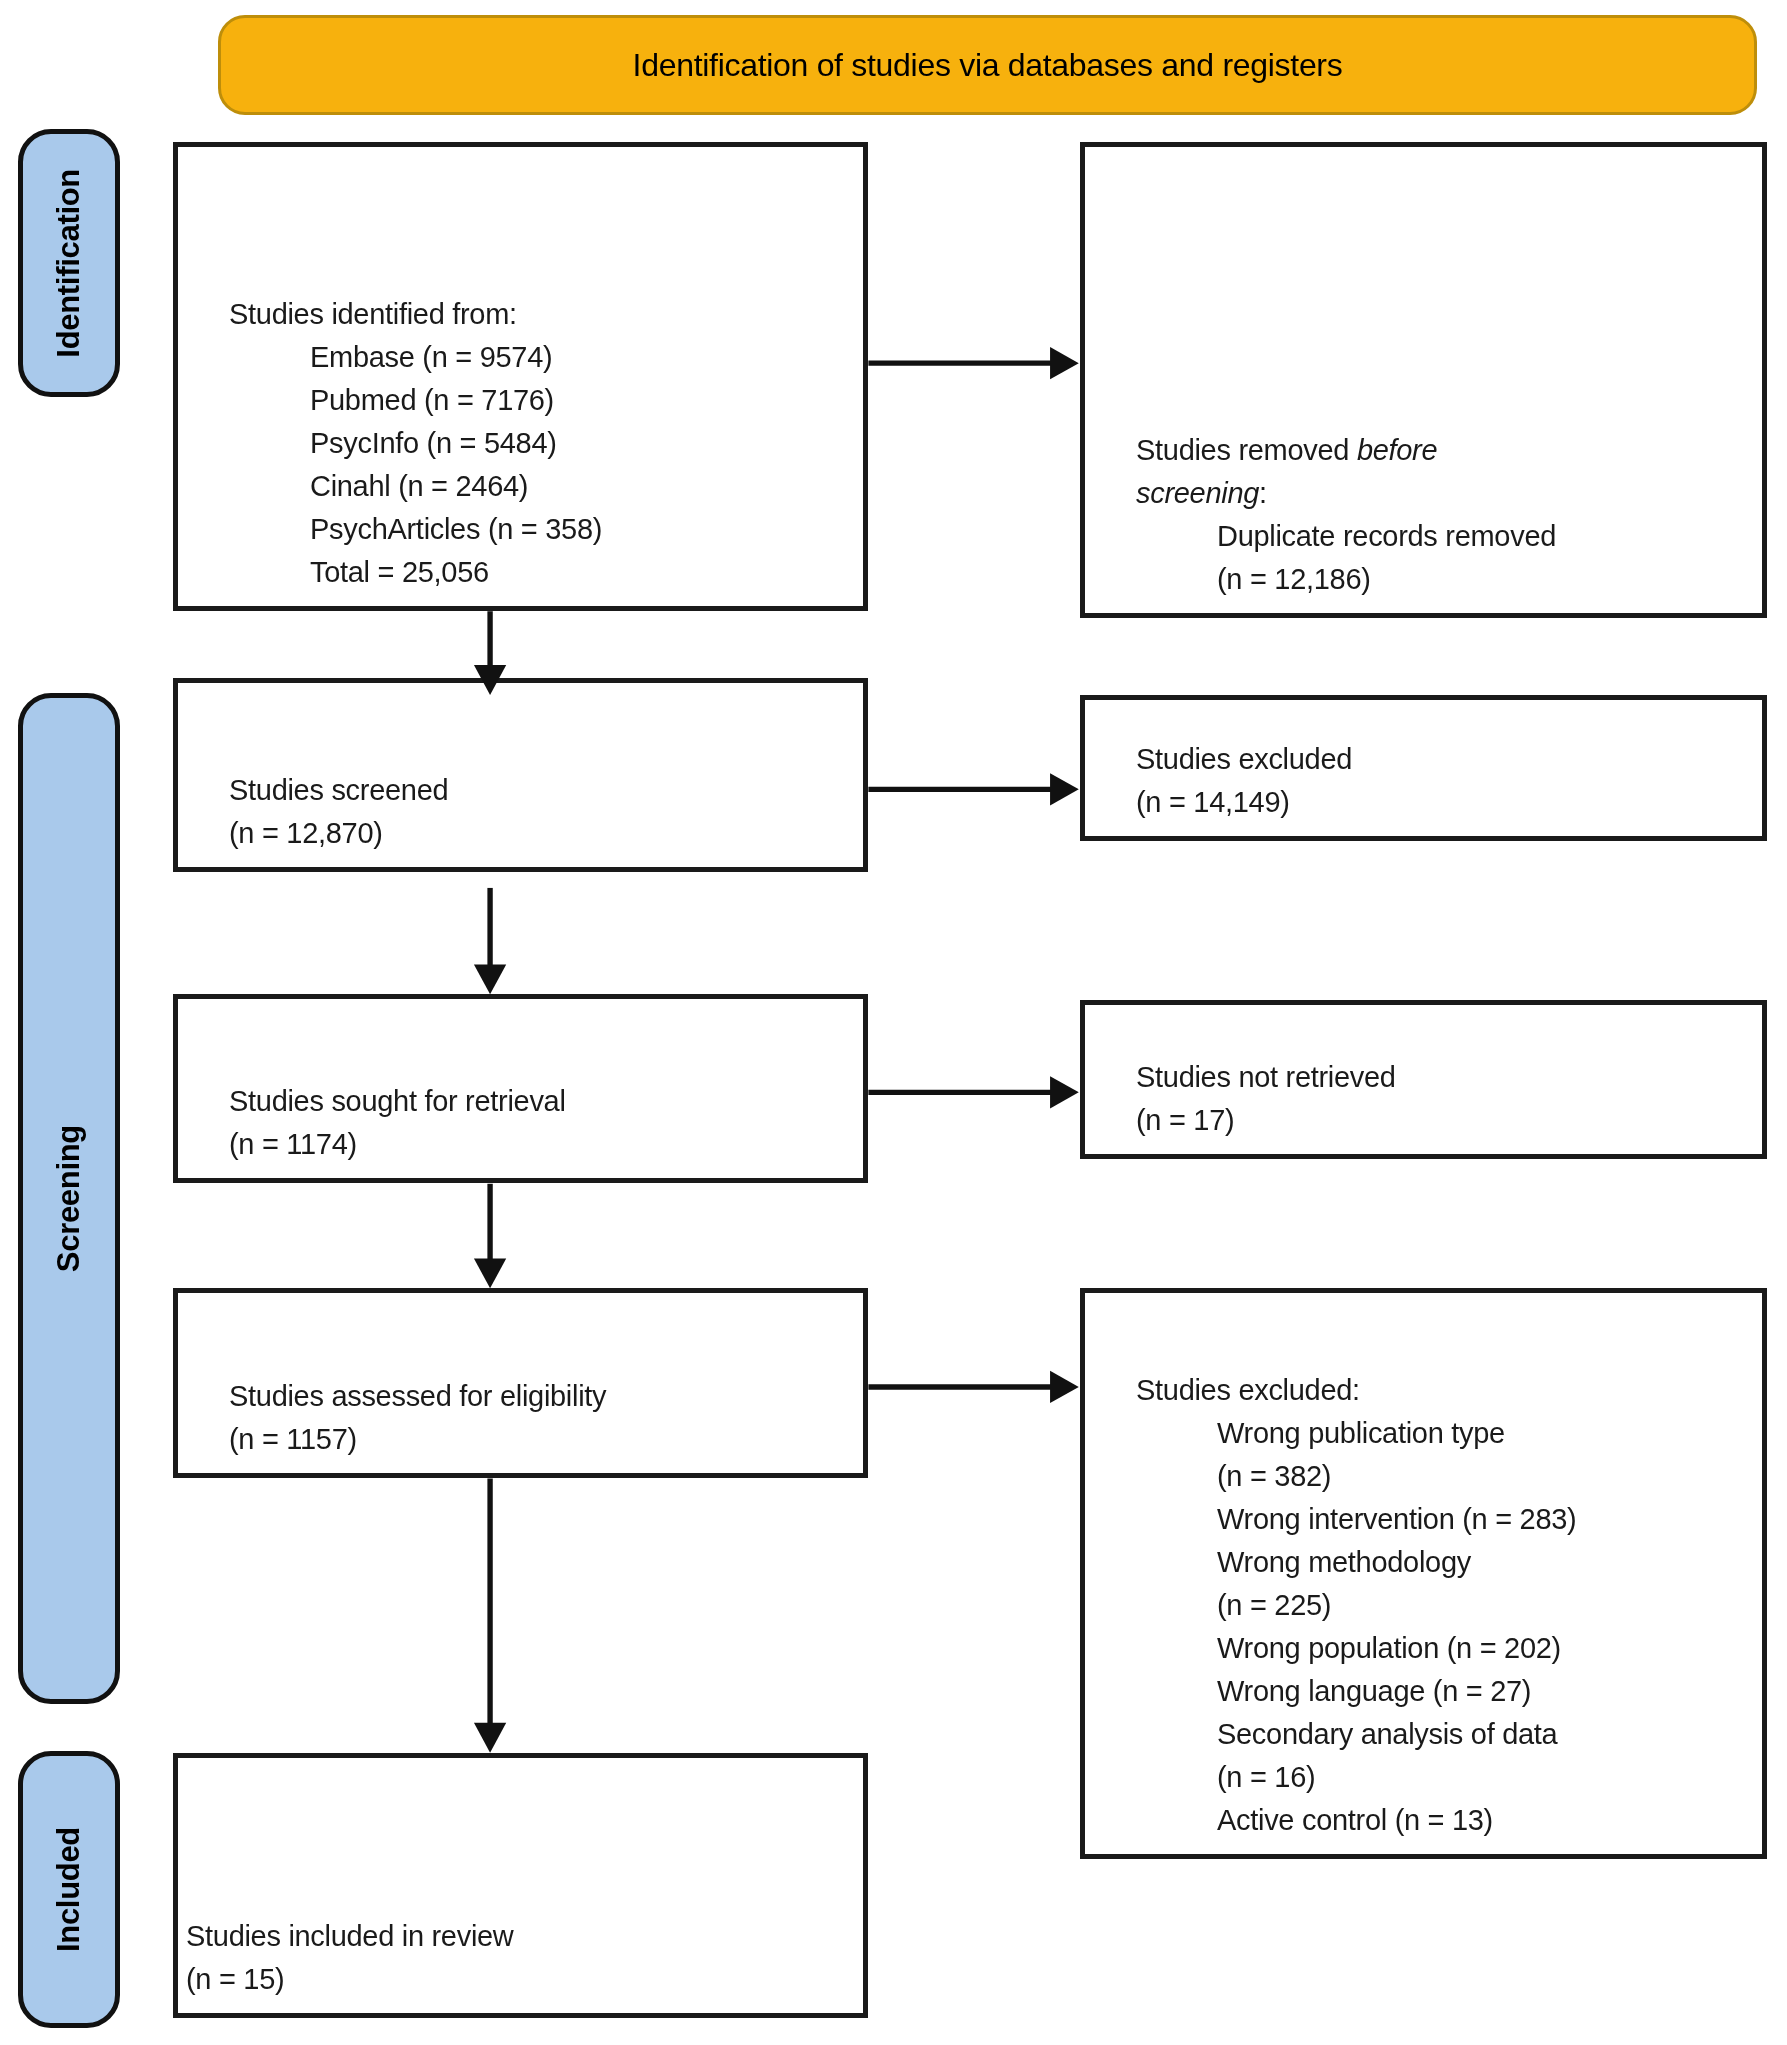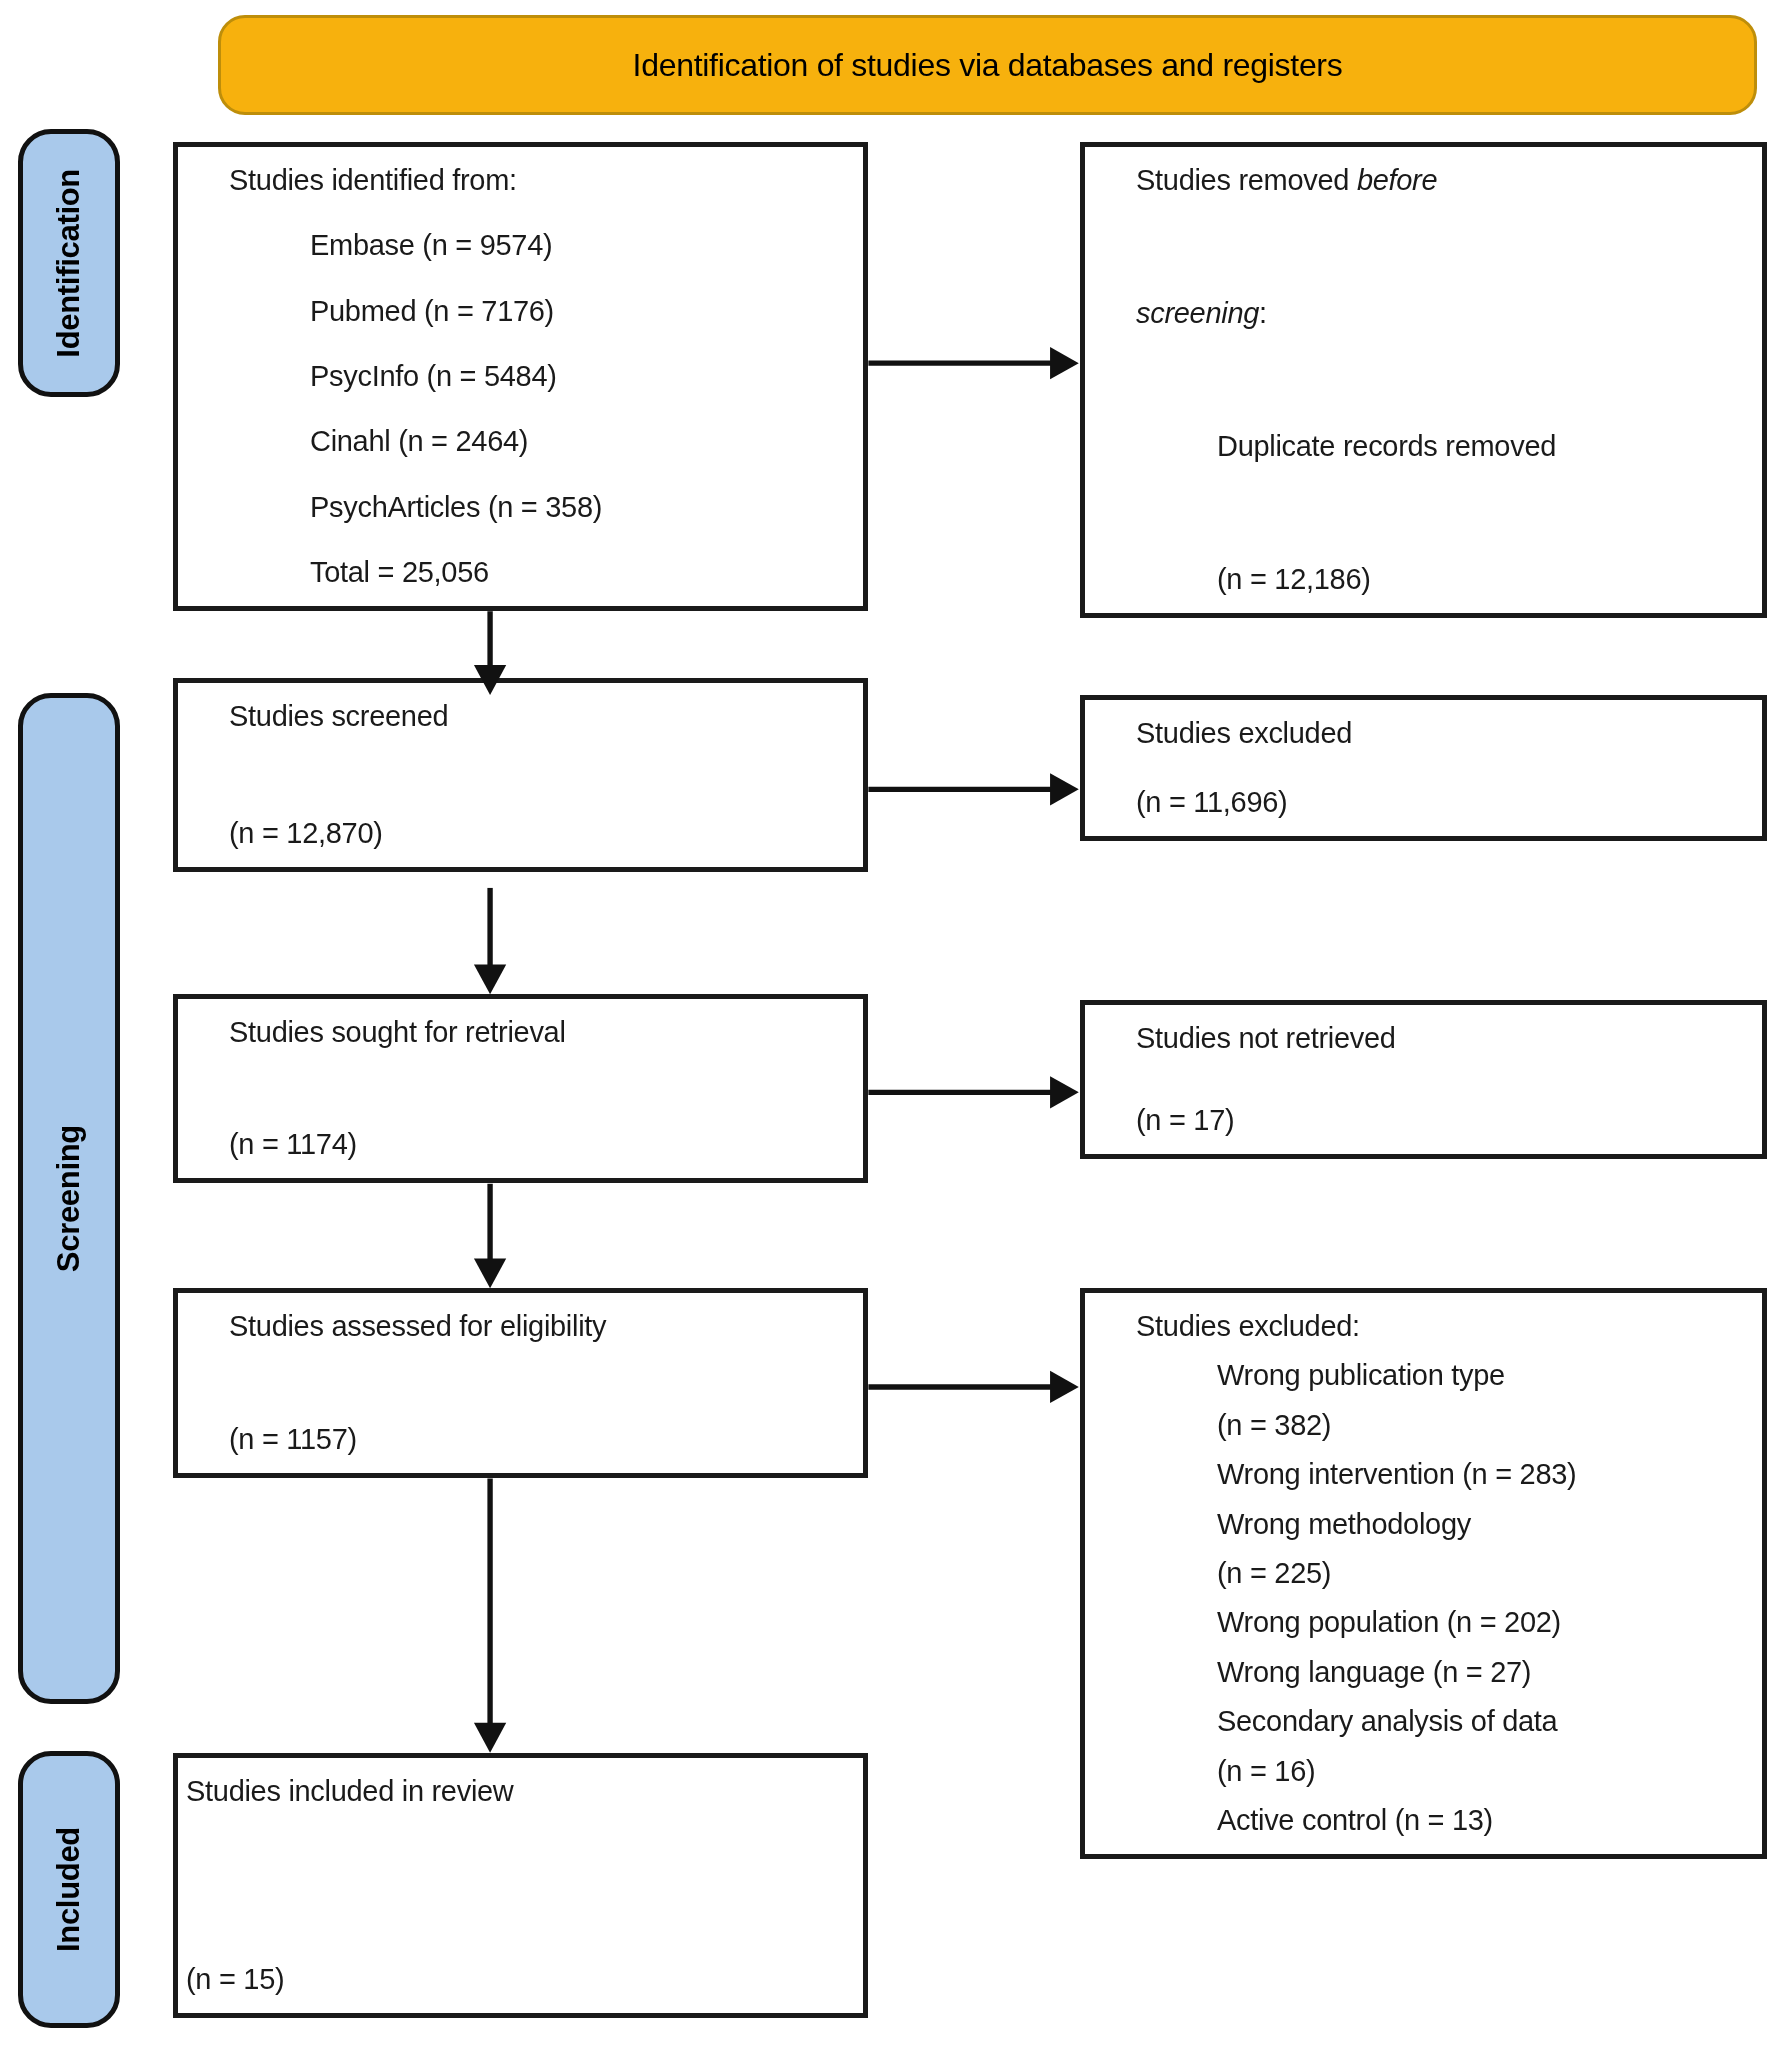--- a/index.html
+++ b/index.html
@@ -42,21 +42,21 @@
     transform: rotate(180deg);
     font-size: 31px; font-weight: bold; color: #000000;
     letter-spacing: -0.3px;
     white-space: nowrap;
   }
   .flow-box {
     position: absolute;
     background: #ffffff;
     border: 5.4px solid #1a1a1a;
     box-sizing: border-box;
-    display: flex; flex-direction: column; justify-content: space-between;
+    display: flex; flex-direction: column; justify-content: flex-end;
     padding: 12px 15px 12px 51px;
     font-size: 29px; line-height: 43px; color: #1a1a1a;
     letter-spacing: -0.3px;
   }
   .line { white-space: nowrap; }
   .line.ind { padding-left: 81px; }
   
   .col-left  { left: 173px;  width: 695px; }
   .col-right { left: 1080px; width: 687px; }
   #box-identified { top: 142px;  height: 469px; }
@@ -130,21 +130,21 @@
 
   <div class="flow-box col-right" id="box-removed">
     <div class="line"><span>Studies removed </span><i>before</i></div>
     <div class="line"><i>screening</i><span>:</span></div>
     <div class="line ind">Duplicate records removed</div>
     <div class="line ind">(n = 12,186)</div>
   </div>
 
   <div class="flow-box col-right" id="box-excluded-scr">
     <div class="line">Studies excluded</div>
-    <div class="line">(n = 11,696)</div>
+    <div class="line">(n = 14,149)</div>
   </div>
 
   <div class="flow-box col-right" id="box-notretrieved">
     <div class="line">Studies not retrieved</div>
     <div class="line">(n = 17)</div>
   </div>
 
   <div class="flow-box col-right" id="box-excluded-elig">
     <div class="line">Studies excluded:</div>
     <div class="line ind">Wrong publication type</div>

